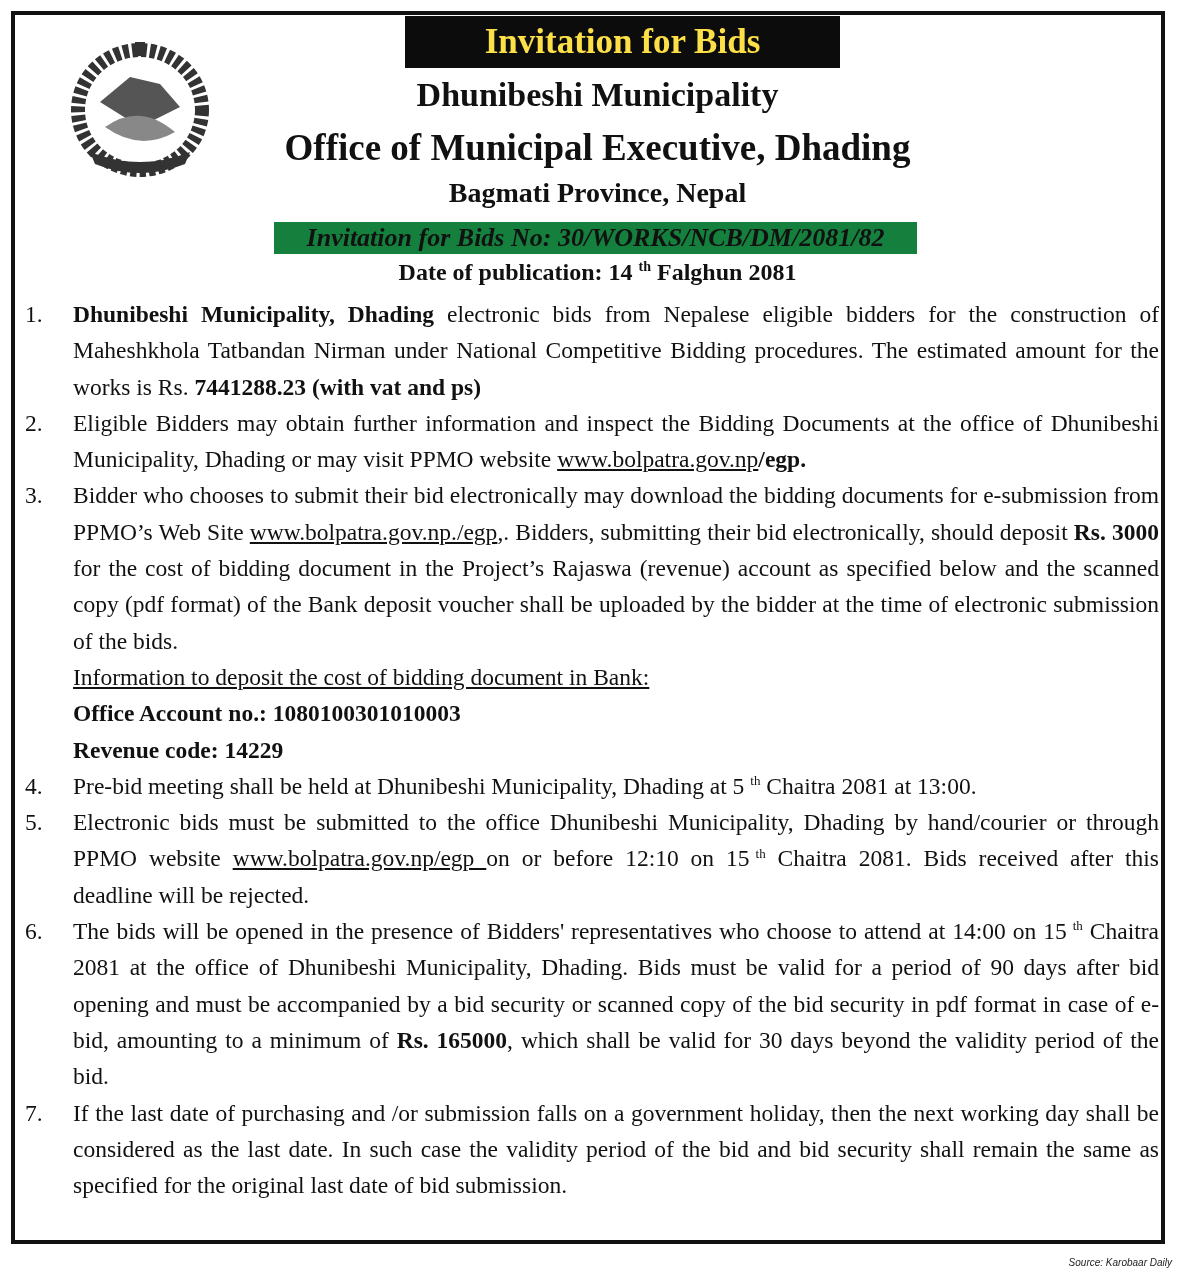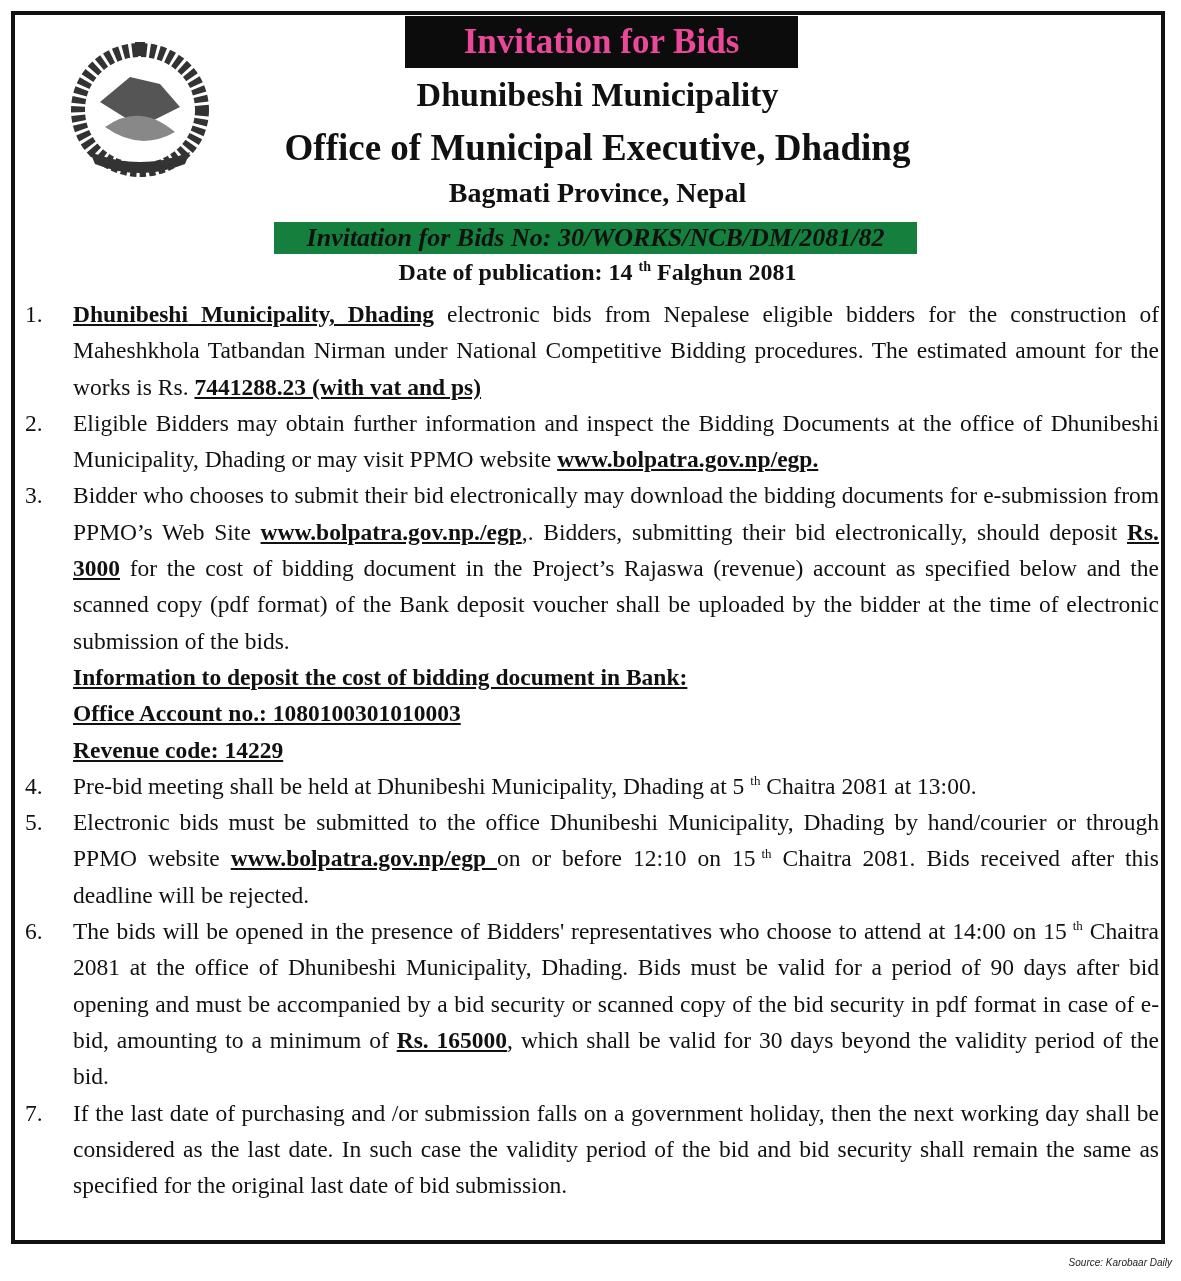--- a/index.html
+++ b/index.html
@@ -1,31 +1,31 @@
 <!DOCTYPE html>
 <html><head>
 <meta charset="utf-8">
 <style>
   html, body { margin:0; padding:0; background:#ffffff; }
   body { width:1181px; height:1281px; position:relative; overflow:hidden; font-family:"Liberation Serif", serif; color:#111; }
   .frame { position:absolute; left:11px; top:11px; width:1154px; height:1233px; border:4px solid #111; box-sizing:border-box; }
-  .banner { position:absolute; left:405px; top:16px; width:393px; height:52px; background:#0c0c0c; color:#ec4899; font-weight:bold; font-size:35px; text-align:center; line-height:52px; }
+  .banner { position:absolute; left:405px; top:16px; width:435px; height:52px; background:#0c0c0c; color:#fde047; font-weight:bold; font-size:35px; text-align:center; line-height:52px; }
   .emblem { position:absolute; left:60px; top:32px; width:160px; height:150px; }
   .h1 { position:absolute; left:0; width:1195px; text-align:center; font-weight:bold; }
   .title1 { top:76px; font-size:34px; }
   .title2 { top:126px; font-size:37px; }
   .title3 { top:177px; font-size:28px; }
   .ifb { position:absolute; left:274px; top:222px; width:643px; height:32px; background:#15803d; font-style:italic; font-weight:bold; font-size:26px; text-align:center; line-height:32px; }
   .pubdate { top:259px; font-size:24px; }
   .pubdate sup { font-size:14px; }
   .body { position:absolute; left:25px; top:296px; width:1134px; font-size:23.5px; line-height:36.3px; }
   .item { position:relative; padding-left:48px; text-align:justify; }
   .num { position:absolute; left:0; top:0; }
-  .b { font-weight:bold;text-decoration:underline; }
-  .u { text-decoration:underline; font-weight:bold; }
+  .b { font-weight:bold; }
+  .u { text-decoration:underline; font-weight:normal; }
   sup { font-size:13px; line-height:0;padding-left:6px; }
   .source { position:absolute; right:9px; top:1257px; font-family:"Liberation Sans", sans-serif; font-style:italic; font-size:10px; color:#222; }
 </style>
 </head>
 <body>
 
 <div class="frame"></div>
 
 <div class="emblem">
   <svg width="160" height="150" viewBox="0 0 160 150">

